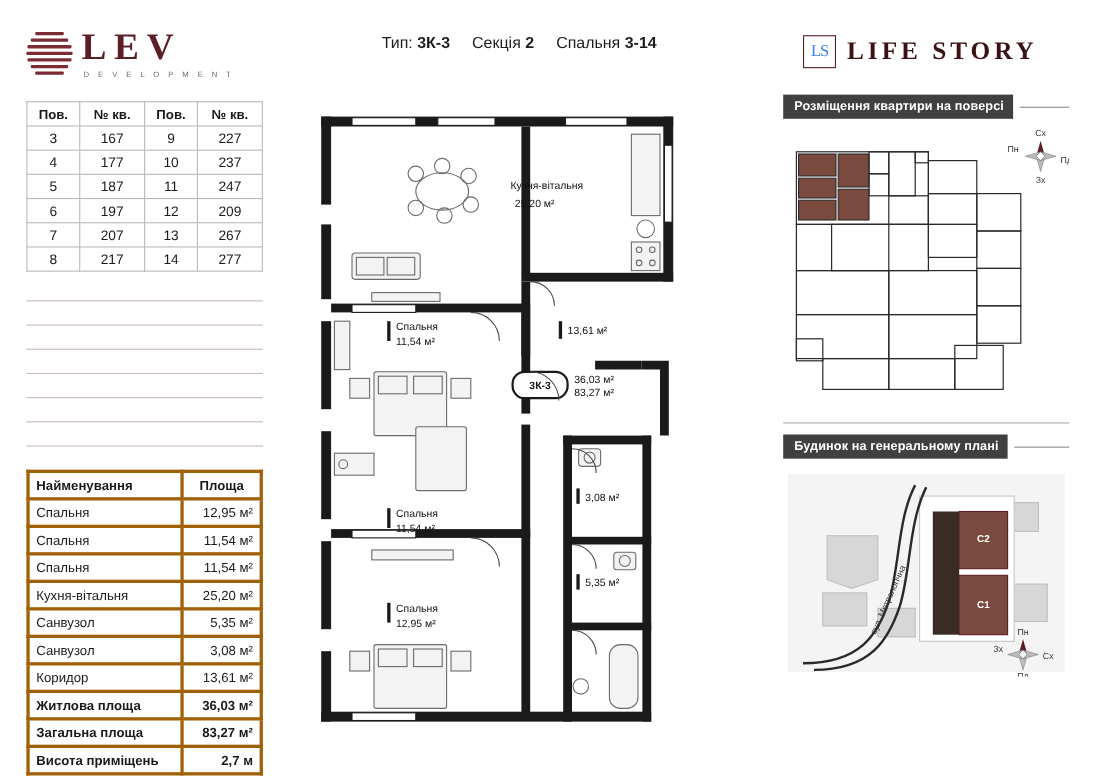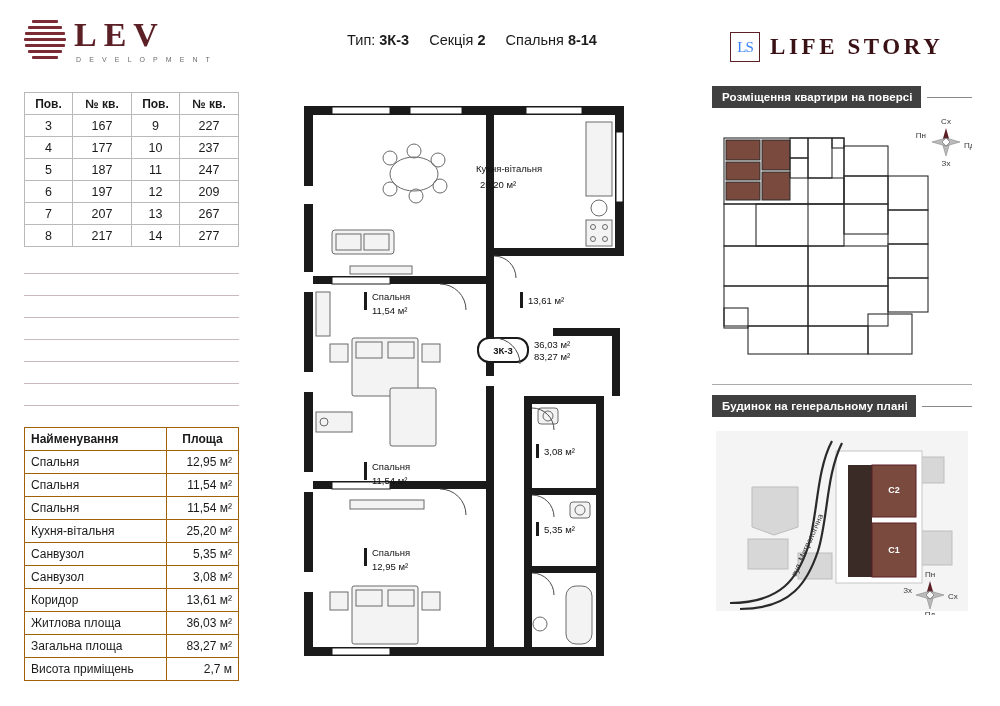--- a/index.html
+++ b/index.html
@@ -10,21 +10,21 @@
     background:#ffffff;
     color:#1a1a1a;
     position:relative;
     overflow:hidden;
   }
   .page { position:relative; width:1000px; height:706px; }
 
   
   .left-col { position:absolute; left:24px; top:18px; width:230px; }
 
-  .logo-wrap { display:flex; gap:8px; height:62px; }
+  .logo-wrap { display:flex; align-items:center; gap:8px; height:62px; }
   .logo-mark { width:42px; height:44px; position:relative; }
   .logo-mark .bar { position:absolute; left:0; height:3px; background:#7b2b34; border-radius:1px; }
   .logo-text { line-height:1; }
   .logo-lev { font-family:"Liberation Serif", serif; font-size:34px; letter-spacing:7px; color:#5b1f26; font-weight:700; }
   .logo-dev { font-size:7px; letter-spacing:3.1px; color:#6d6d6d; margin-top:4px; margin-left:2px; }
 
   
   table.floors { border-collapse:collapse; width:215px; margin-top:12px; font-size:12.5px; }
   table.floors th, table.floors td {
     border:1px solid #b9b9b9; text-align:center; padding:3.5px 2px; height:22px;
@@ -32,39 +32,39 @@
   table.floors th { font-weight:700; font-size:12px; background:#fff; }
   table.floors td.c0, table.floors td.c2 { width:48px; }
   table.floors td.c1, table.floors td.c3 { width:59px; }
 
   
   .rules { margin-top:26px; width:215px; }
   .rules .ln { height:1px; background:#c9b9bb; margin-bottom:21px; }
 
   
   table.areas { border-collapse:collapse; width:215px; margin-top:18px; font-size:12px; }
-  table.areas th, table.areas td { border:1px solid #a16207; padding:4px 6px; height:22px;margin-top:47px; }
+  table.areas th, table.areas td { border:3px solid #a16207; padding:4px 6px; height:22px;margin-top:47px; }
   table.areas th { font-weight:700; font-size:12px; }
   table.areas td.name { text-align:left; }
   table.areas td.val { text-align:right; width:72px; }
-  table.areas tr.total td { font-weight:400; }
+  table.areas tr.total td { font-weight:700; }
   table.areas th.nm { text-align:left; }
   table.areas th.ar { text-align:center; }
 
   
   .center-title { position:absolute; left:262px; top:24px; width:420px; text-align:center; }
   .center-title h1 {
     margin:0; font-family:"Liberation Serif", serif; font-size:27px; font-weight:700;
     letter-spacing:0.5px; color:#4d1a1f;
   }
   .center-sub { margin-top:8px; font-size:14.5px; color:#1c1c1c; }
   .center-sub b { font-weight:700; }
   .center-sub .sp { display:inline-block; width:12px; }
 
-  .plan { position:absolute; left:290px; top:96px; width:420px; height:570px; }
+  .plan { position:absolute; left:278px; top:96px; width:420px; height:570px; }
   .plan svg { display:block; }
 
   
   .right-col { position:absolute; left:712px; top:18px; width:266px; }
   .ls-logo { display:flex; align-items:center; gap:10px; height:58px; padding-left:18px;}
   .ls-mark { width:30px; height:30px; border:1.6px solid #5b1f26; display:flex; align-items:center; justify-content:center;
              font-family:"Liberation Serif", serif; font-size:15px; color:#3b82f6; letter-spacing:-1px; }
   .ls-text { font-family:"Liberation Serif", serif; font-size:23px; letter-spacing:3.6px; color:#3a1216; font-weight:700; }
 
   .sec-head { position:relative; margin-top:10px; }
@@ -216,21 +216,21 @@
 
   <div class="center-title">
     <div class="center-sub">
       <span>Тип:</span>
       <b>3К-3</b>
       <span class="sp"></span>
       <span>Секція</span>
       <b>2</b>
       <span class="sp"></span>
       <span>Спальня</span>
-      <b>8-14</b>
+      <b>3-14</b>
     </div>
   </div>
 
   <div class="plan">
     <svg width="420" height="570" viewBox="0 0 420 570" xmlns="http://www.w3.org/2000/svg">
       <defs>
         <style>
           .w { fill:#1a1a1a; }
           .thin { fill:none; stroke:#4a4a4a; stroke-width:1; }
           .furn { fill:none; stroke:#6a6a6a; stroke-width:1; }

